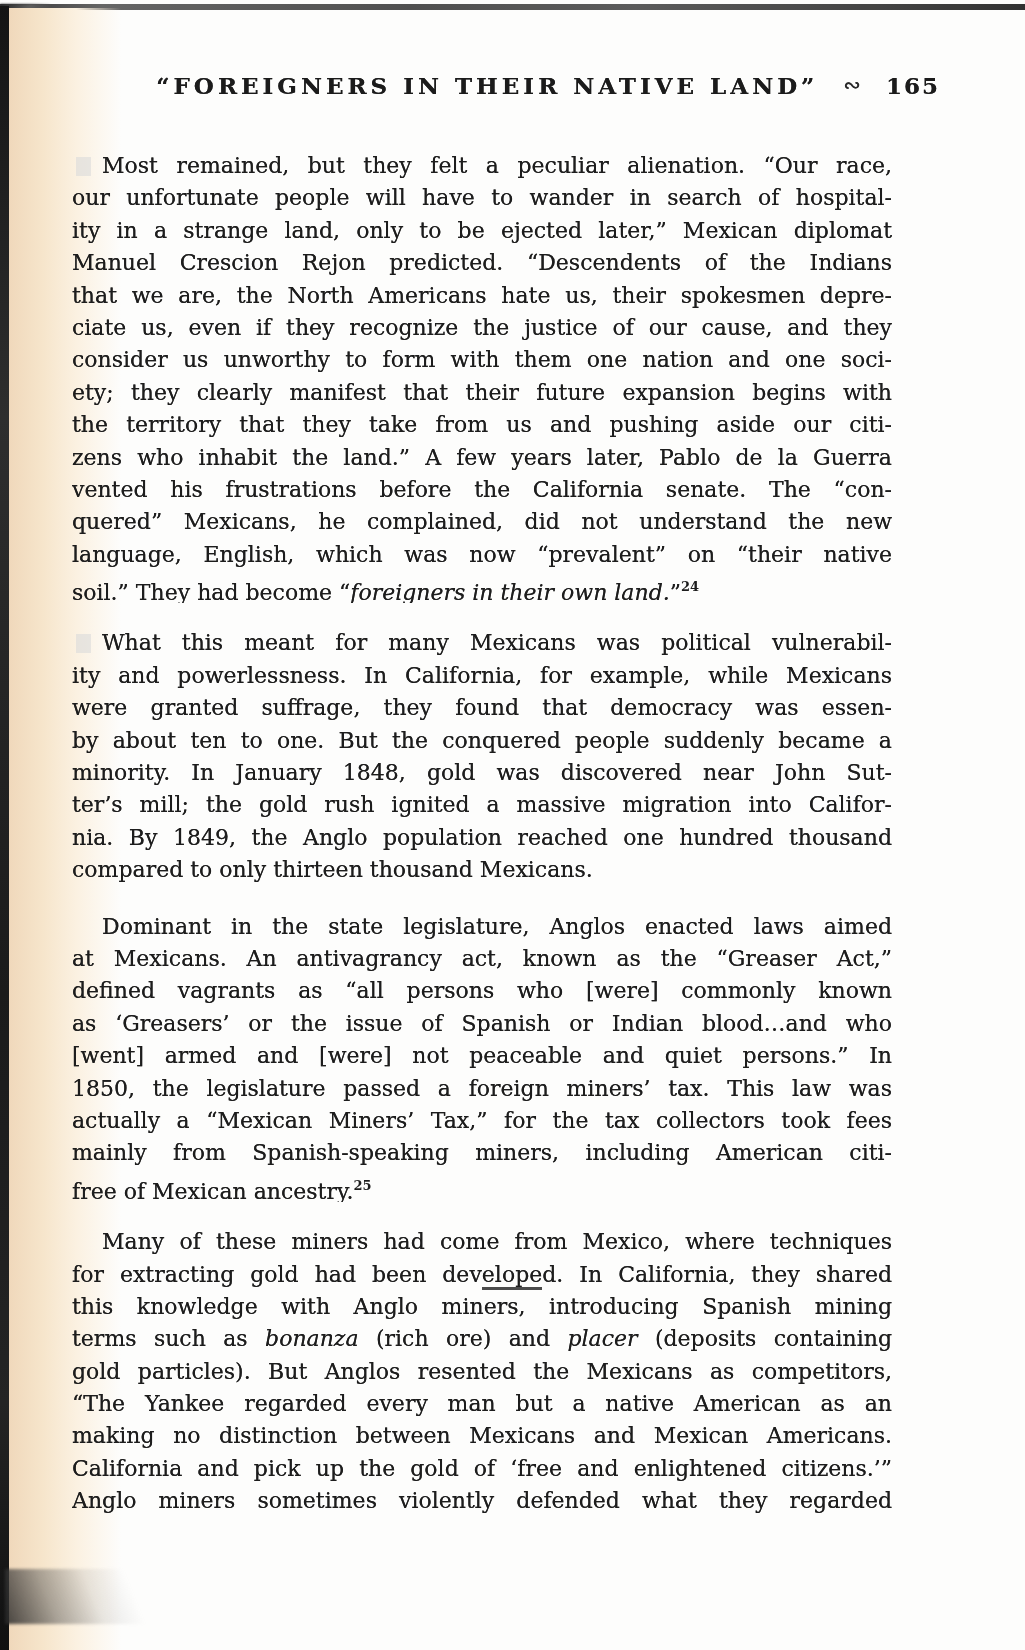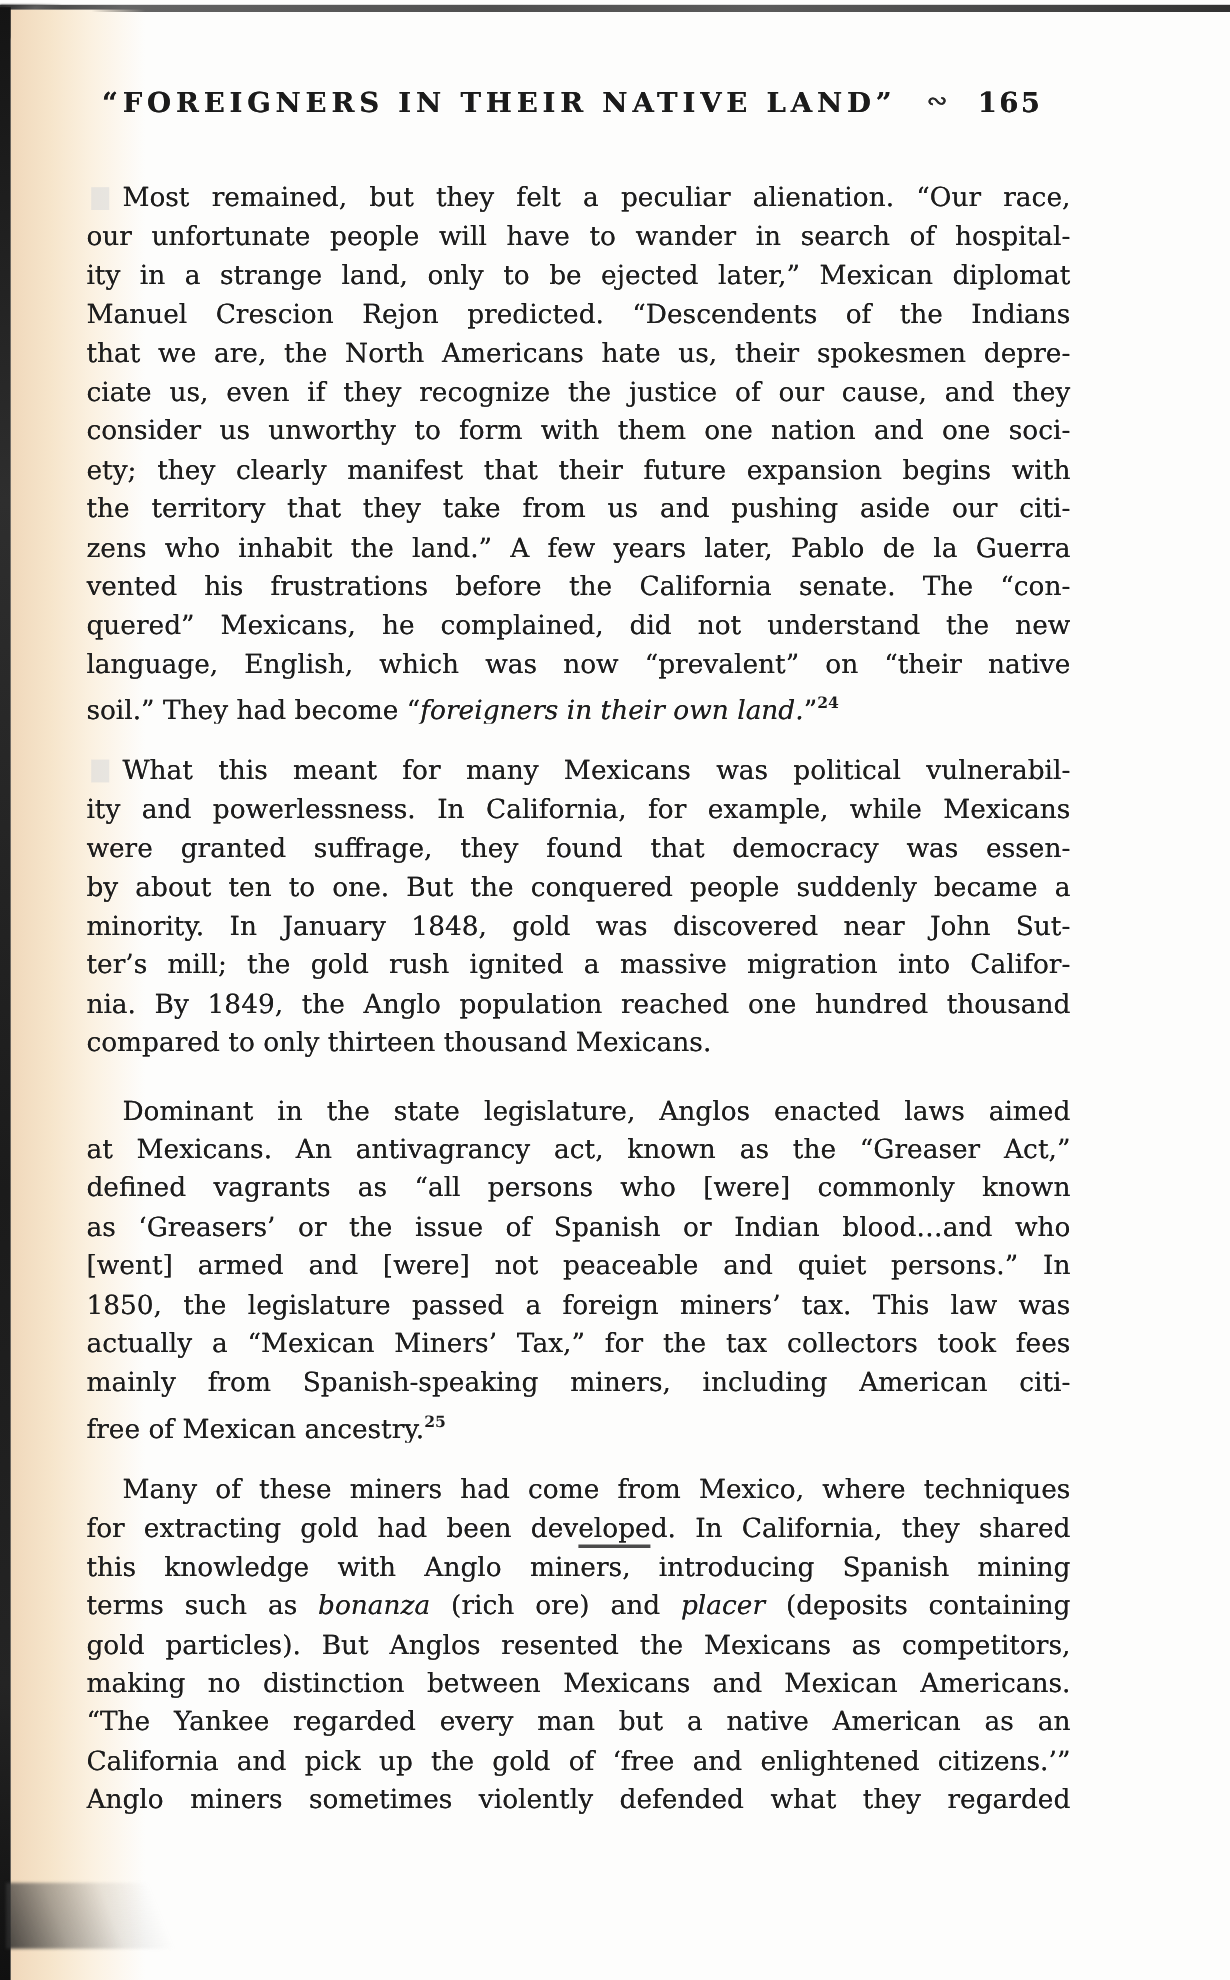--- a/index.html
+++ b/index.html
@@ -32,21 +32,21 @@
     background:linear-gradient(90deg,#f0d8bb 0%,#f6e5cb 30%,#fbf1e1 60%,rgba(255,255,255,0) 100%);
   }
   .corner-smudge {
     position:absolute; left:5px; bottom:26px; width:185px; height:55px;
     background:linear-gradient(68deg,rgba(40,40,40,.85) 0%,rgba(90,90,90,.5) 26%,rgba(150,150,150,.2) 48%,rgba(200,200,200,0) 68%);
     filter:blur(1.5px);
   }
   
   .running-head {
     position:absolute; top:72px; left:85px; width:855px;
-    text-align:left; white-space:nowrap;
+    text-align:right; white-space:nowrap;
     font-weight:bold; font-size:23px; letter-spacing:4px; color:#1b1b1b;
     text-shadow:0 0 .4px rgba(20,20,20,.8);
   }
   .running-head .orn {
     font-weight:normal; letter-spacing:0; font-size:21px;
     margin:0 13px; vertical-align:2px; color:#2a2a2a;
   }
   .running-head .pgnum { letter-spacing:2px; }
   
   .text-block {
@@ -123,19 +123,19 @@
         <div class="line"><span>actually a “Mexican Miners’ Tax,” for the tax collectors took fees</span></div>
         <div class="line"><span>mainly from Spanish-speaking miners, including American citi-</span></div>
         <div class="line short"><span>free of Mexican ancestry.</span><span class="sup">25</span></div>
       </div>
       <div>
         <div class="line indent"><span>Many of these miners had come from Mexico, where techniques</span></div>
         <div class="line"><span>for extracting gold had been dev</span><span class="art">elope</span><span>d. In California, they shared</span></div>
         <div class="line"><span>this knowledge with Anglo miners, introducing Spanish mining</span></div>
         <div class="line"><span>terms such as </span><span class="it">bonanza</span><span> (rich ore) and </span><span class="it">placer</span><span> (deposits containing</span></div>
         <div class="line"><span>gold particles). But Anglos resented the Mexicans as competitors,</span></div>
+        <div class="line"><span>“The Yankee regarded every man but a native American as an</span></div>
         <div class="line"><span>making no distinction between Mexicans and Mexican Americans.</span></div>
-        <div class="line"><span>“The Yankee regarded every man but a native American as an</span></div>
         <div class="line"><span>California and pick up the gold of ‘free and enlightened citizens.’”</span></div>
         <div class="line"><span>Anglo miners sometimes violently defended what they regarded</span></div>
       </div>
     </div>
 </div>
 
 </body></html>

